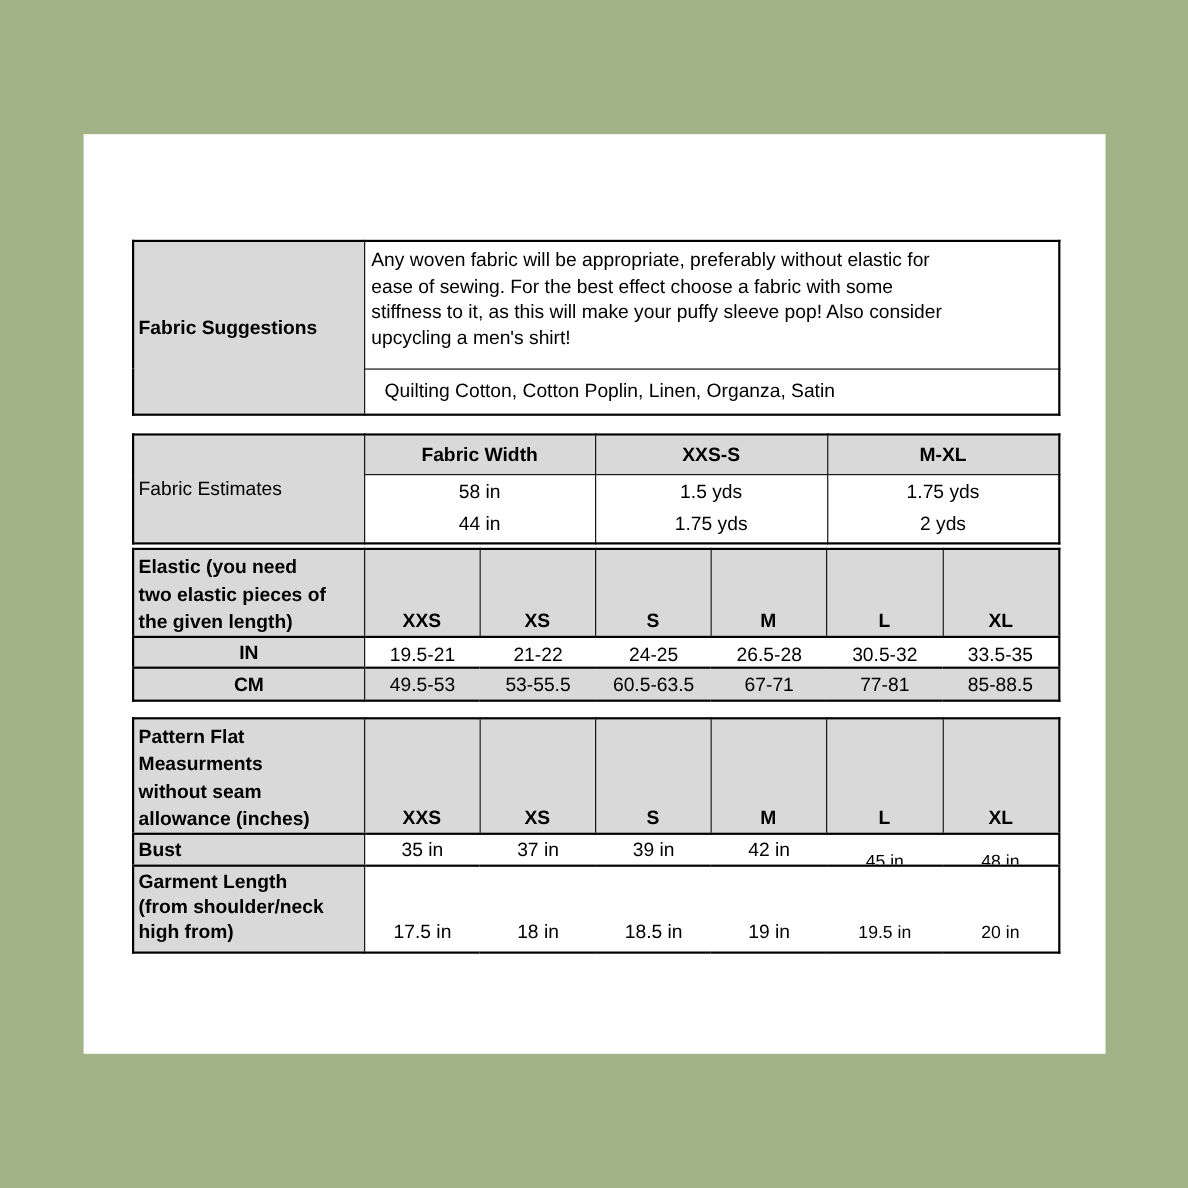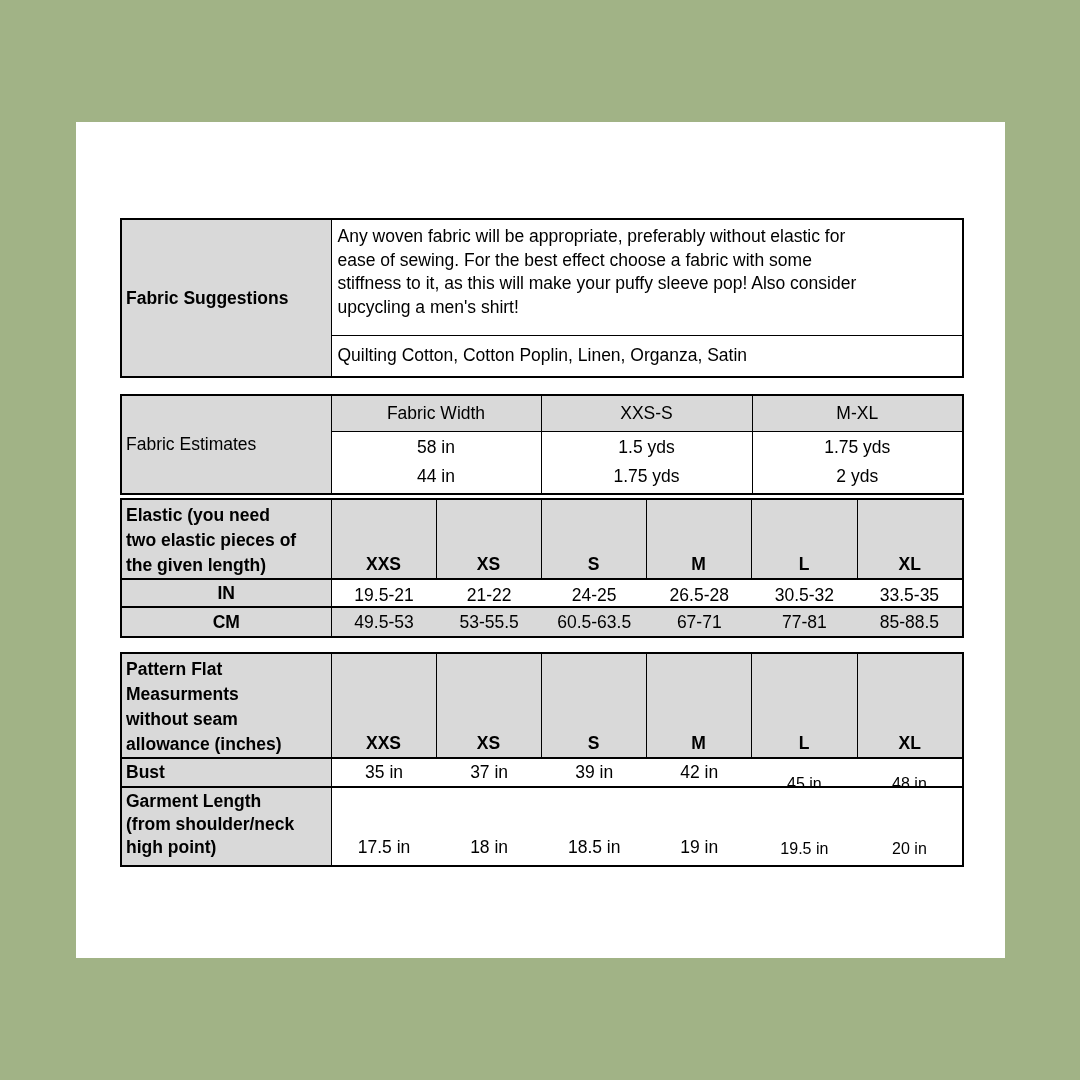--- a/index.html
+++ b/index.html
@@ -35,25 +35,25 @@
   .gray { background: #d9d9d9; margin-left: 44px; }
 
   
   #t1 { top: 96px; }
   #t1 .label-cell {
     vertical-align: middle; text-align: left;
     font-weight: bold; padding-left: 4px;
   }
   #t1 .desc-cell { height: 116px; vertical-align: top; padding: 5px 4px 4px 6px; }
   #t1 .desc-line { line-height: 23.5px; white-space: nowrap; }
-  #t1 .fabrics-cell { height: 42px; vertical-align: middle; padding-left: 6px; }
+  #t1 .fabrics-cell { height: 42px; vertical-align: middle; padding-left: 18px; }
 
   
   #t2 { top: 272px; }
-  #t2 th { height: 36px; font-weight: normal; text-align: center; vertical-align: middle; }
+  #t2 th { height: 36px; font-weight: bold; text-align: center; vertical-align: middle; }
   #t2 .label-cell { vertical-align: middle; font-weight: normal; padding-left: 4px; }
   #t2 .data-cell { height: 61px; text-align: center; vertical-align: middle; padding: 1px 0; }
   #t2 .data-cell div { line-height: 29.5px; }
 
   
   .corner-cell {
     vertical-align: top; text-align: left;
     font-weight: bold; padding: 3px 2px 0 4px;
   }
   .corner-cell div { line-height: 25px; white-space: nowrap; }
@@ -238,21 +238,21 @@
             <span>42 in</span>
             <span class="small">45 in</span>
             <span class="small">48 in</span>
           </div>
         </td>
       </tr>
       <tr class="sep">
         <td class="row-label gray">
           <div>Garment Length</div>
           <div>(from shoulder/neck</div>
-          <div>high point)</div>
+          <div>high from)</div>
         </td>
         <td class="span-cell" colspan="6">
           <div class="cells bottom garment-row">
             <span>17.5 in</span>
             <span>18 in</span>
             <span>18.5 in</span>
             <span>19 in</span>
             <span class="small">19.5 in</span>
             <span class="small">20 in</span>
           </div>

